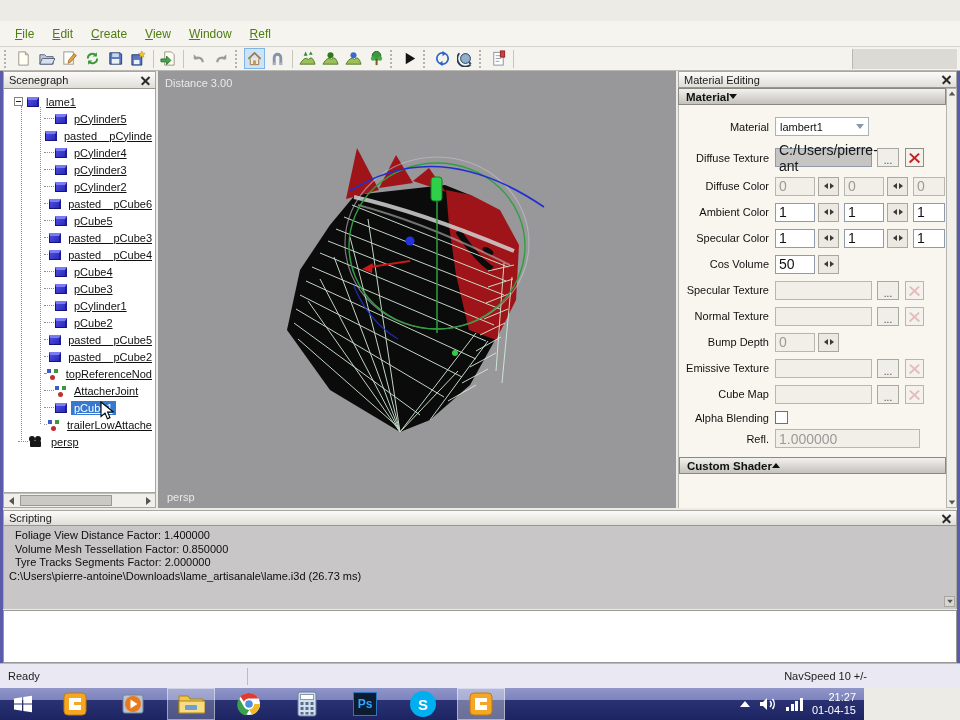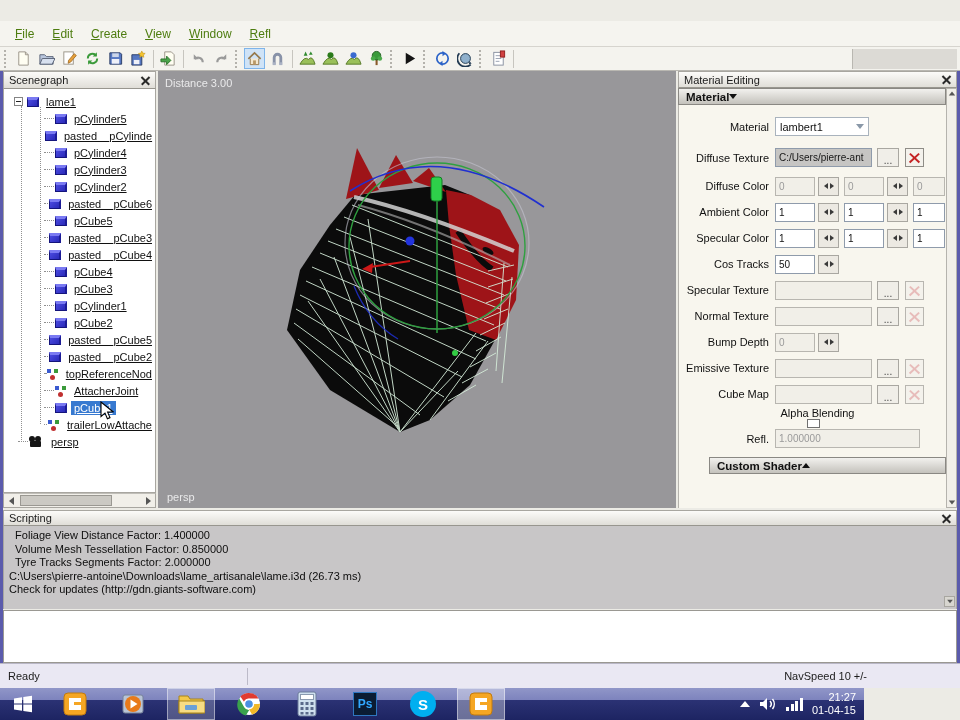--- a/index.html
+++ b/index.html
@@ -82,42 +82,42 @@
   
   .mat{position:absolute;left:678px;top:71px;width:279px;height:437px;background:#f8f6ee;}
   .mat-hdr{position:absolute;left:0;top:0;right:0;height:17px;}
   .sec-hdr{background:linear-gradient(#f2f1ee,#c4c2bc);border:1px solid #8a8883;display:flex;align-items:center;font-size:11.5px;font-weight:bold;color:#111;padding:0 7px;height:17px;}
   .sec-top{position:absolute;left:0;top:17px;right:11px;}
   .mat-body{position:absolute;left:0;top:34px;right:11px;bottom:0;background:#f8f6ee;border-left:1px solid #b5b3ad;padding-top:6px;}
   .vscroll{position:absolute;right:0;top:17px;width:11px;bottom:0;background:#f1efe9;border:1px solid #b5b3ad;display:flex;flex-direction:column;align-items:center;justify-content:space-between;padding:2px 0;}
   .mrow{display:flex;align-items:center;height:26px;padding-left:2px;}
   .mrow.tall{height:31px;}
   .mlabel{width:94px;text-align:right;padding-right:6px;font-size:11px;color:#111;flex:none;}
-  .fld{height:19px;border:1px solid #8f9bab;background:#fff;font-size:10px;color:#111;display:flex;align-items:center;padding:0 3px;}
+  .fld{height:19px;border:1px solid #8f9bab;background:#fff;font-size:14px;color:#111;display:flex;align-items:center;padding:0 3px;}
   .fld.dis{background:#f1efe8;border-color:#b8b6b0;color:#9a9a9a;}
   .fld.selgray{background:#c6c5c3;color:#161616;}
   .cfld{width:40px;margin-right:3px;}
   .cfld.cut{width:32px;overflow:hidden;margin-right:0;}
   .spin{width:21px;height:19px;background:#ece9e2;border:1px solid #a9a7a1;display:flex;align-items:center;justify-content:center;gap:2px;margin-right:5px;}
   .spin i{display:block;}
   .sl{width:0;height:0;border-top:3.5px solid transparent;border-bottom:3.5px solid transparent;border-right:4.5px solid #3a3a3a;}
   .sr{width:0;height:0;border-top:3.5px solid transparent;border-bottom:3.5px solid transparent;border-left:4.5px solid #3a3a3a;}
   .txfld{width:97px;margin-right:5px;}
   .dots{width:22px;height:19px;background:#f0eee8;border:1px solid #a9a7a1;font-size:10px;color:#444;display:flex;align-items:flex-end;justify-content:center;line-height:10px;margin-right:6px;}
   .xdel{width:19px;height:19px;background:#f4f2ec;border:1px solid #b8b6b0;position:relative;}
   .xdel::before,.xdel::after{content:'';position:absolute;left:2px;top:8px;width:13px;height:2.4px;background:#c42222;}
   .xdel::before{transform:rotate(43deg);} .xdel::after{transform:rotate(-43deg);}
   .xdel.on{border-color:#8f8d87;}
   .xdel.off::before,.xdel.off::after{background:#e7bcba;}
   .ddl{width:94px;height:19px;border:1px solid #a9b3bd;background:#fff;display:flex;align-items:center;font-size:11px;color:#111;padding:0 4px;}
   .ddl .sp{flex:1;}
   .dda{width:0;height:0;border-left:4px solid transparent;border-right:4px solid transparent;border-top:5px solid #8a98a8;}
   .chk{width:13px;height:13px;background:#fff;border:1px solid #707070;}
   .reflfld{width:145px;}
-  .sec-bot{margin-top:8px;margin-right:0;margin-left:30px;}
+  .sec-bot{margin-top:8px;margin-right:0;}
 
   
   .script-hdr{position:absolute;left:3px;top:510px;width:954px;height:16px;}
   .logarea{position:absolute;left:3px;top:526px;width:954px;height:83px;background:#c8c6c7;border-left:1px solid #a8a6a0;border-right:1px solid #a8a6a0;padding:3px 0 4px 5px;}
   .logline{font-size:11px;color:#0d0d0d;line-height:13.5px;white-space:pre;}
   .log-sa{position:absolute;right:1px;bottom:2px;width:11px;height:11px;display:flex;align-items:center;justify-content:center;background:#d8d6d0;border:1px solid #a8a6a0;}
   .whitebox{position:absolute;left:3px;top:610px;width:954px;height:53px;background:#fff;border:1px solid #9a9892;}
 
   
   .statusbar{position:absolute;left:0;top:663px;width:960px;height:25px;background:#eae8f3;border-top:1px solid #b9b7c6;display:flex;align-items:center;font-size:11px;color:#1c1c1c;}
@@ -547,21 +547,21 @@
             <i class="sr"></i>
           </span>
         <span class="fld cfld">1</span>
         <span class="spin">
             <i class="sl"></i>
             <i class="sr"></i>
           </span>
         <span class="fld cfld cut">1</span>
       </div>
       <div class="mrow">
-        <span class="mlabel">Cos Tracks</span>
+        <span class="mlabel">Cos Volume</span>
         <span class="fld cfld">50</span>
         <span class="spin">
             <i class="sl"></i>
             <i class="sr"></i>
           </span>
       </div>
       <div class="mrow">
         <span class="mlabel">Specular Texture</span>
         <span class="fld dis txfld"></span>
         <span class="dots">...</span>
@@ -586,21 +586,21 @@
         <span class="fld dis txfld"></span>
         <span class="dots">...</span>
         <span class="xdel off"></span>
       </div>
       <div class="mrow">
         <span class="mlabel">Cube Map</span>
         <span class="fld dis txfld"></span>
         <span class="dots">...</span>
         <span class="xdel off"></span>
       </div>
-      <div class="mrow" style="height:21px;flex-direction:column;">
+      <div class="mrow" style="height:21px;">
         <span class="mlabel">Alpha Blending</span>
         <span class="chk"></span>
       </div>
       <div class="mrow" style="height:21px;">
         <span class="mlabel">Refl.</span>
         <span class="fld dis reflfld">1.000000</span>
       </div>
       <div class="sec-hdr sec-bot">
         <span>Custom Shader</span>
         <span class="sp"></span>
@@ -616,21 +616,20 @@
   <div class="panel-hdr script-hdr">
     <span>Scripting</span>
     <span class="sp"></span>
     <span class="xico"></span>
   </div>
   <div class="logarea">
     <div class="logline">  Foliage View Distance Factor: 1.400000</div>
     <div class="logline">  Volume Mesh Tessellation Factor: 0.850000</div>
     <div class="logline">  Tyre Tracks Segments Factor: 2.000000</div>
     <div class="logline">C:\Users\pierre-antoine\Downloads\lame_artisanale\lame.i3d (26.73 ms)</div>
-    <div class="logline">Check for updates (http://gdn.giants-software.com)</div>
     <span class="log-sa">
         <i class="tri-d" style="transform:scale(.7);"></i>
       </span>
   </div>
   <div class="whitebox"></div>
 
   <div class="statusbar">
     <span class="st-left">Ready</span>
     <span class="st-div"></span>
     <span class="st-right">NavSpeed 10 +/-</span>

